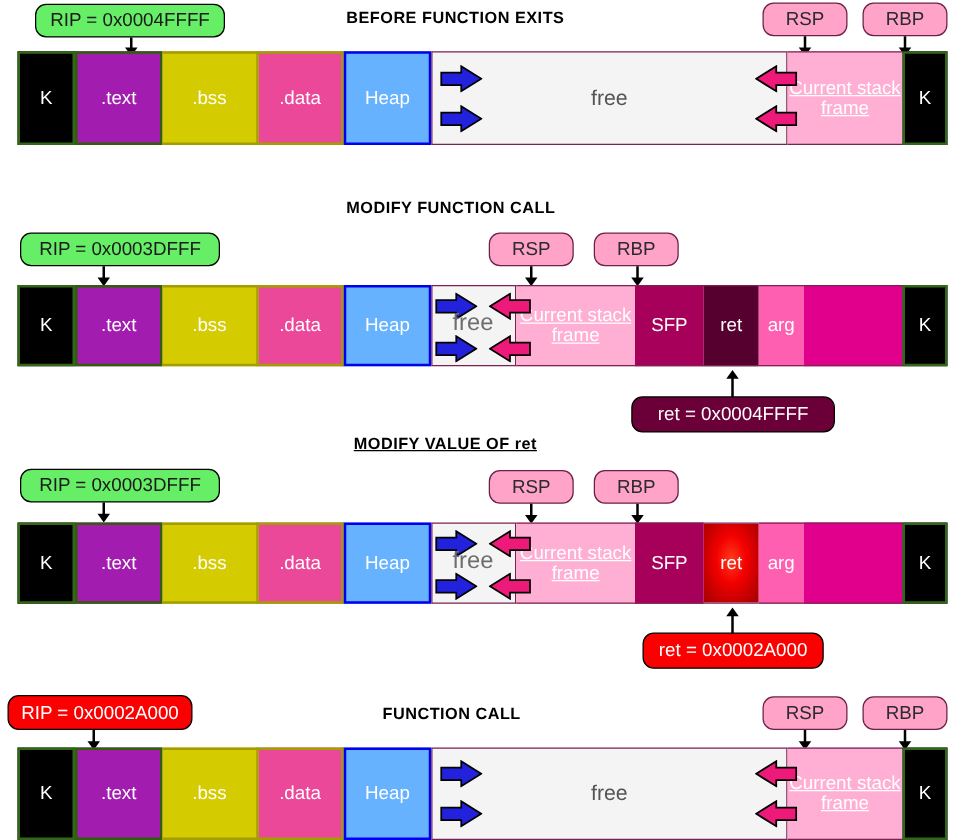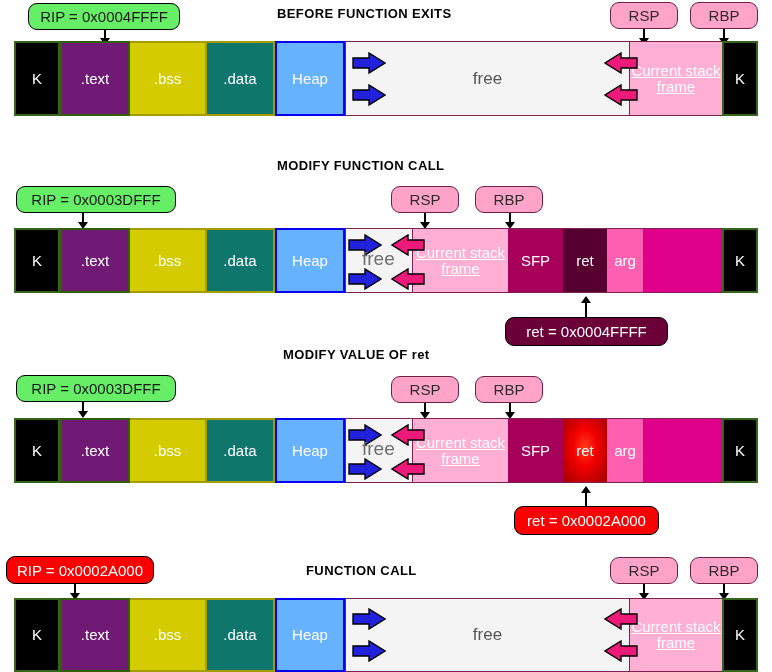--- a/index.html
+++ b/index.html
@@ -42,23 +42,23 @@
     text-align: center;
     font-size: 15px;
     line-height: 1.05;
     color: #ffffff;
     position: relative;
     overflow: hidden;
   }
   .cell span { pointer-events: none; }
 
   .c-kernel   { background: #000000; border: 2px solid #33661a; }
-  .c-text     { background: #701a75; border: 2px solid #2f5f08; }
+  .c-text     { background: #a21caf; border: 2px solid #2f5f08; }
   .c-bss      { background: #d4cc00; border: 2px solid #a39d00; border-left: none; }
-  .c-data     { background: #0f766e; border: 2px solid #a39d00; border-left: none; }
+  .c-data     { background: #ec4899; border: 2px solid #a39d00; border-left: none; }
   .c-heap     { background: #66b2ff; border: 2px solid #0000ee; }
   .c-free     { background: #f4f4f4; border: 1px solid #7a2250; color: #555555; font-size: 17px; }
   .c-csf      { background: #ffaed4; border: 1px solid #7a2250; border-left: none; border-right: none; text-decoration: underline; }
   .c-sfp      { background: #a6005a; border: 1px solid #7a2250; border-left: none; border-right: none; }
   .c-ret      { background: #56002f; border: 1px solid #7a2250; border-left: none; border-right: none; }
   .c-ret-hot  { background: radial-gradient(ellipse at 50% 45%, #ff3b1a 0%, #f40000 38%, #cc0000 66%, #a30000 100%);
                 border: 1px solid #7a2250; border-left: none; border-right: none; }
   .c-arg      { background: #ff5fb0; border: 1px solid #7a2250; border-left: none; border-right: none; }
   .c-stackrest{ background: #e0008c; border: 1px solid #7a2250; border-left: none; border-right: none; }
 
@@ -280,21 +280,21 @@
   </div>
 
   <div class="conn" style="left:580px; top:296px; height:22px;">
     <div class="head-up" style="top:0px;"></div>
     <div class="shaft" style="top:6px; height:16px;"></div>
   </div>
   <div class="chip chip-ret" style="left:505px; top:317px; width:163px; height:29px;">
     <span>ret = 0x0004FFFF</span>
   </div>
 
-  <div class="section-title" style="left:283px; top:347px;">MODIFY VALUE OF ret</div>
+  <div class="section-title" style="left:283px; top:347px;text-decoration:underline;">MODIFY VALUE OF ret</div>
 
   <div class="chip chip-rip" style="left:16px; top:375px; width:160px; height:27px;">
     <span>RIP = 0x0003DFFF</span>
   </div>
   <div class="conn" style="left:77px; top:402px; height:16px;">
     <div class="shaft" style="height:10px;"></div>
     <div class="head-down" style="top:9px;"></div>
   </div>
 
   <div class="chip chip-reg" style="left:391px; top:376px; width:68px; height:27px;">

